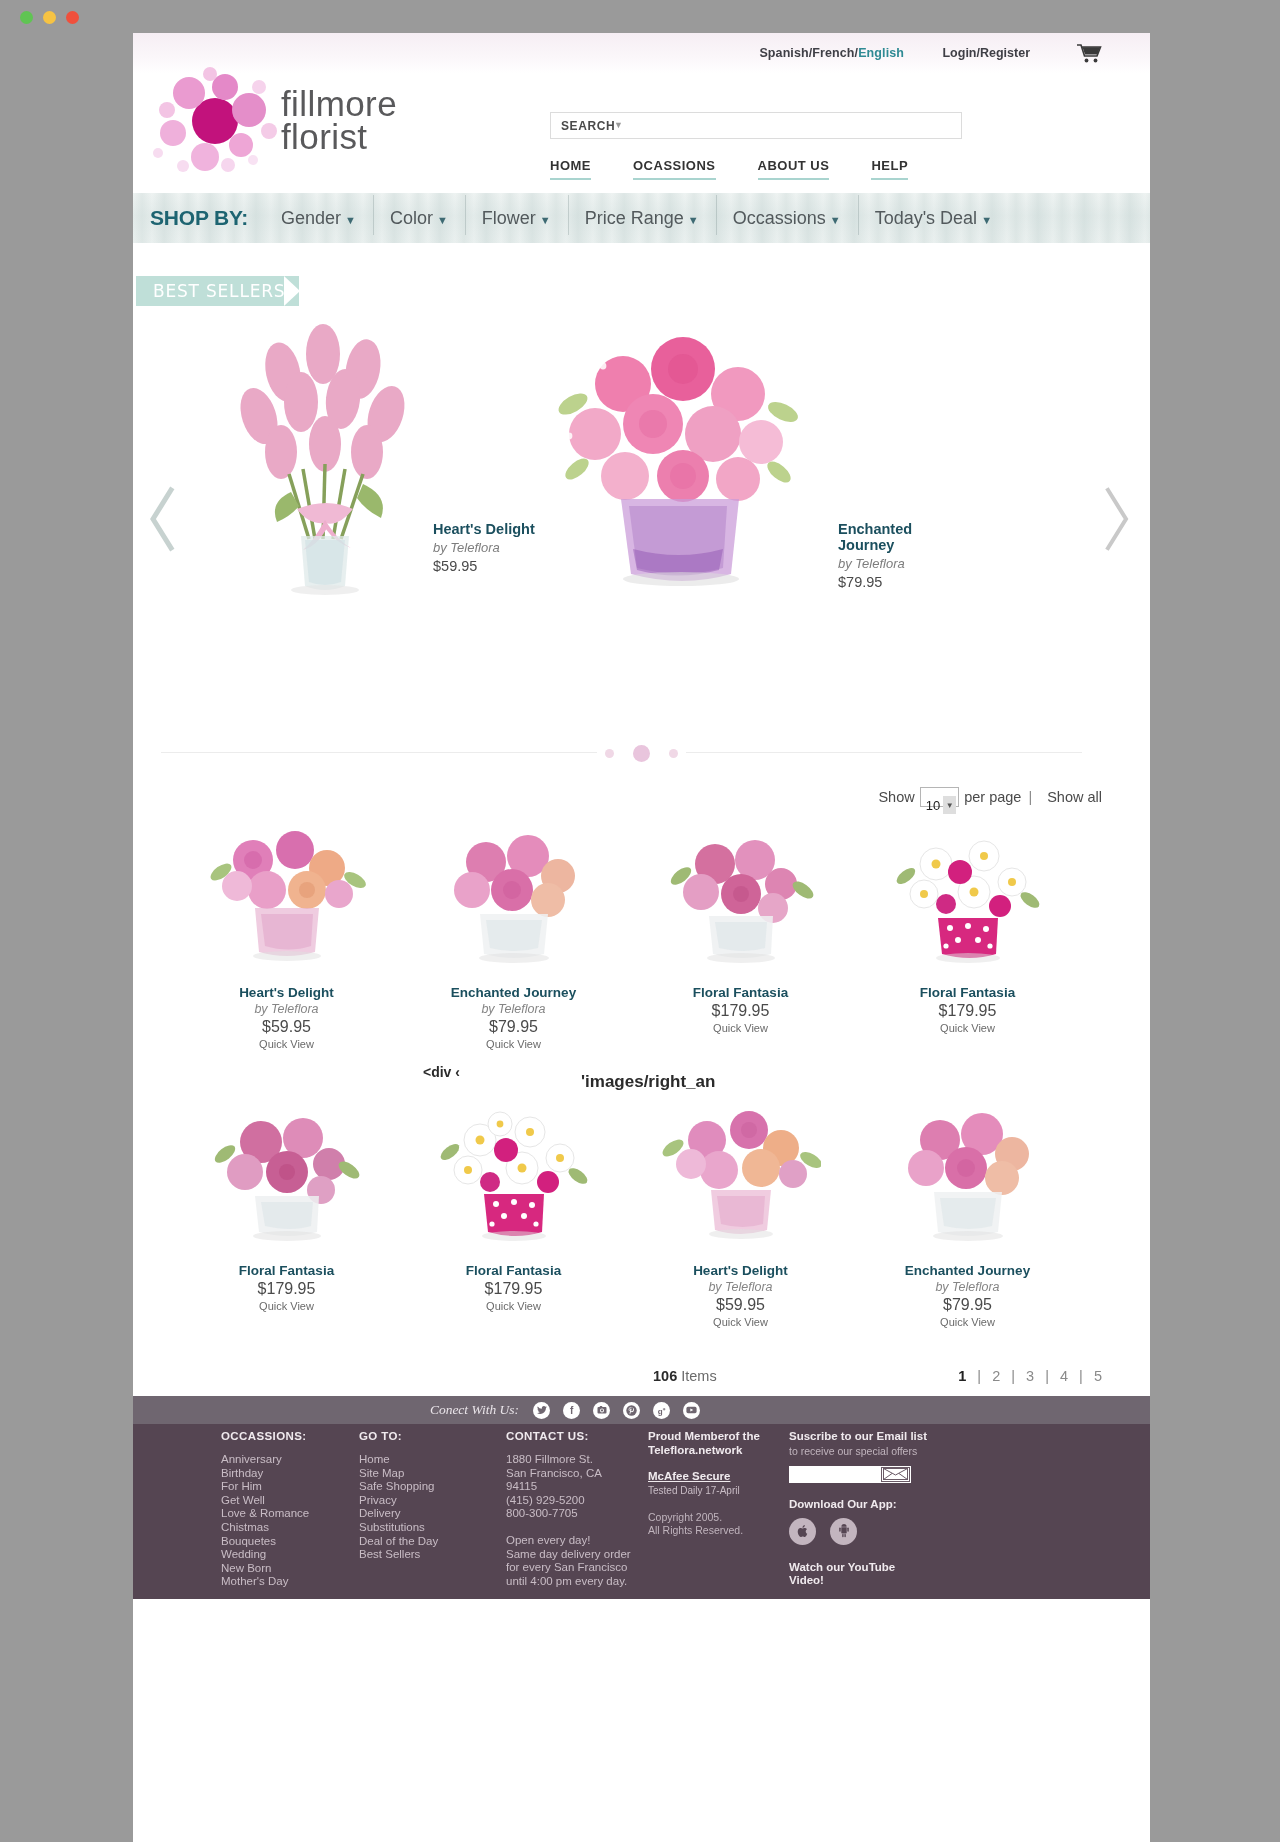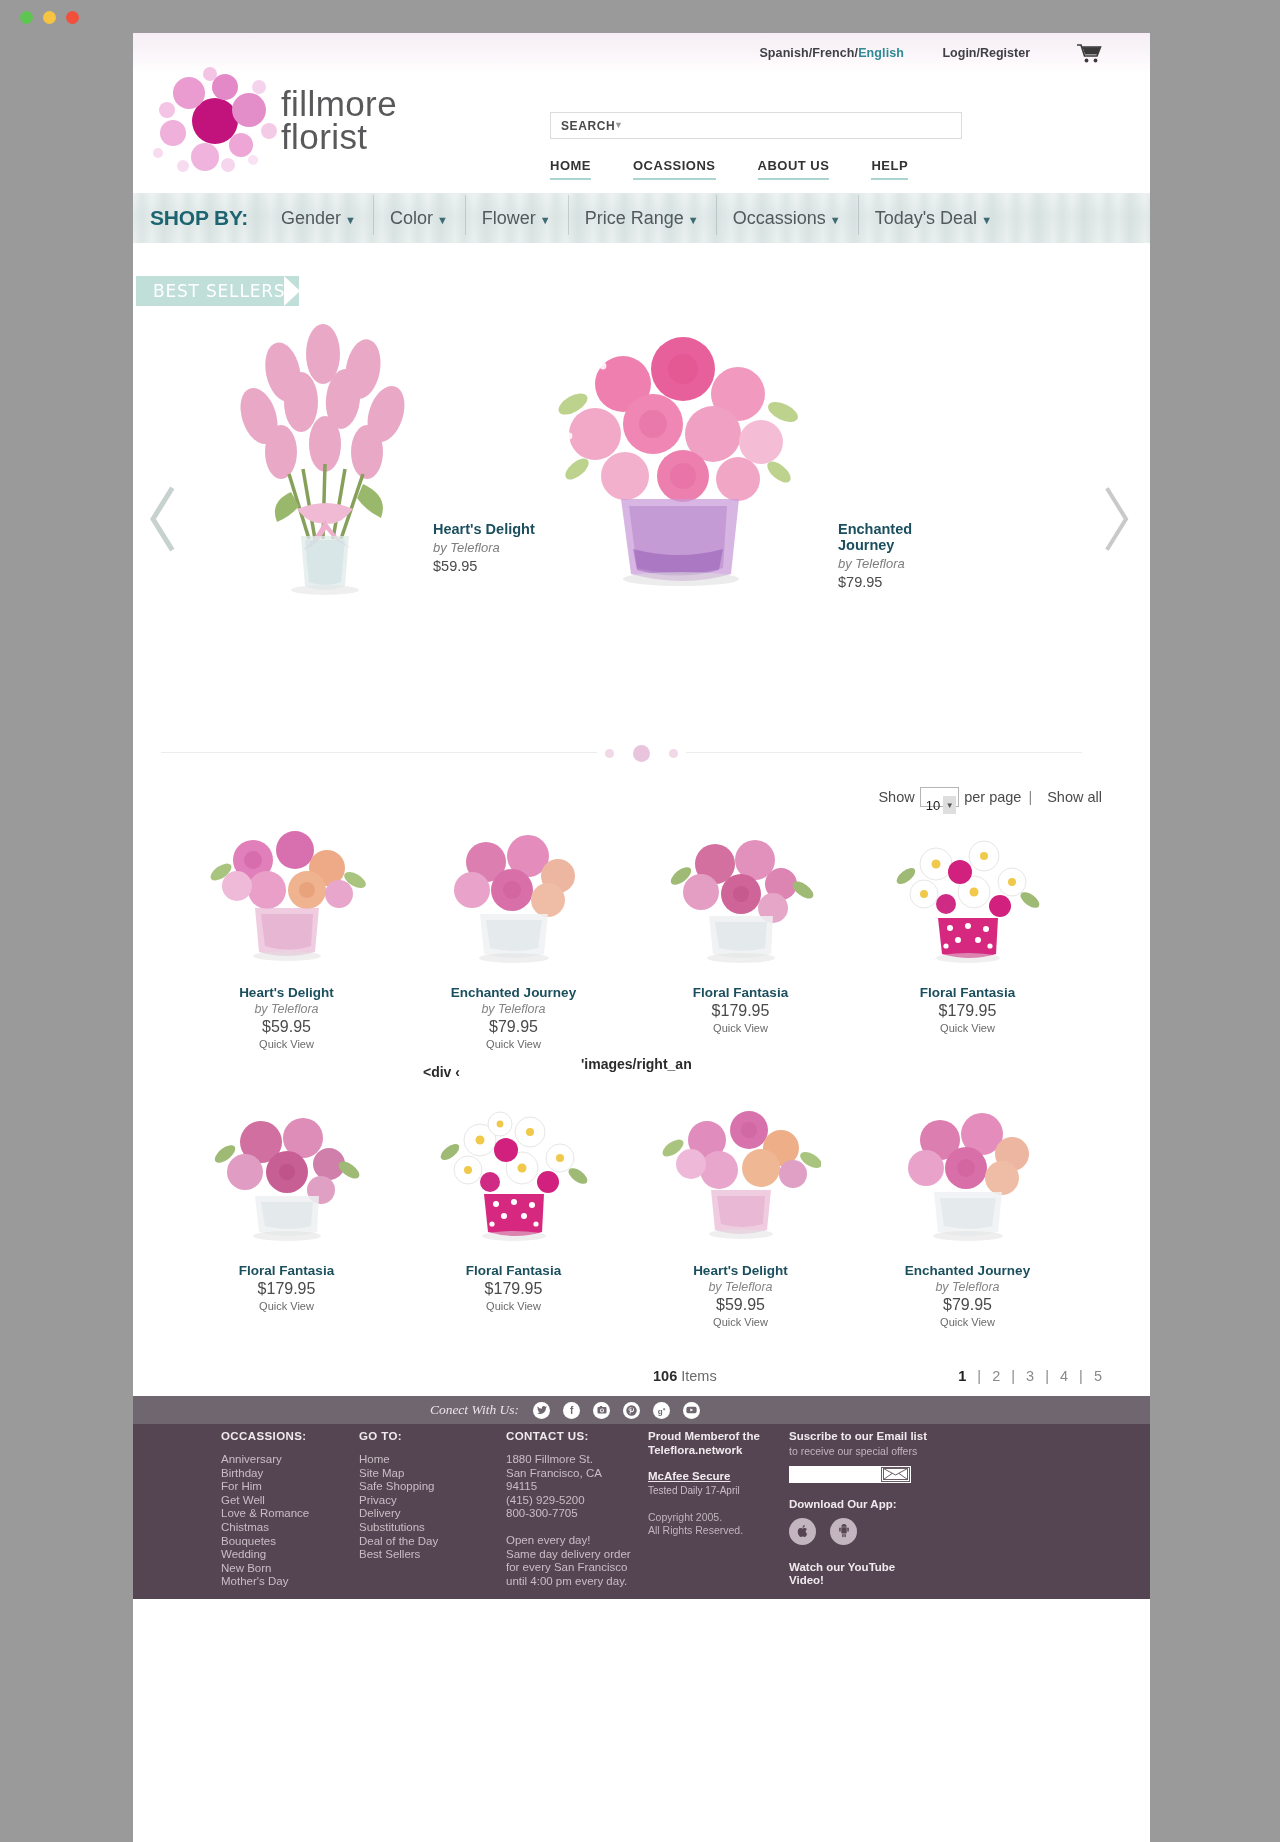--- a/index.html
+++ b/index.html
@@ -168,21 +168,21 @@
   .cell-img { height:140px; display:flex; align-items:flex-end; justify-content:center; }
   .cell-title { font-size:13.5px; font-weight:bold; color:#1b4f5e; margin-top:17px; }
   .cell-by { font-size:12.5px; font-style:italic; color:#858585; margin-top:2px; }
   .cell-price { font-size:16px; color:#4a4a4a; margin-top:2px; }
   .cell-quick { font-size:11px; color:#6a6a6a; margin-top:2px; cursor:pointer; }
   #stray-text-1 {
     position:absolute; left:290px; top:250px; font-size:14px; color:#2b2b2b;
     font-weight:bold; z-index:3;
   }
   #stray-text-2 {
-    position:absolute; left:448px; top:242px; font-size:14px; color:#2b2b2b;
+    position:absolute; left:448px; top:258px; font-size:17px; color:#2b2b2b;
     font-weight:bold; z-index:3;
   }
 
   
   #pagination-row {
     position:relative; height:40px; margin-top:28px;
     padding:0 48px 0 40px; display:flex; align-items:center;
   }
   #items-count { font-size:14.5px; color:#6a6a6a; margin-left:480px; }
   #items-count b { color:#2b2b2b; font-weight:bold; }

